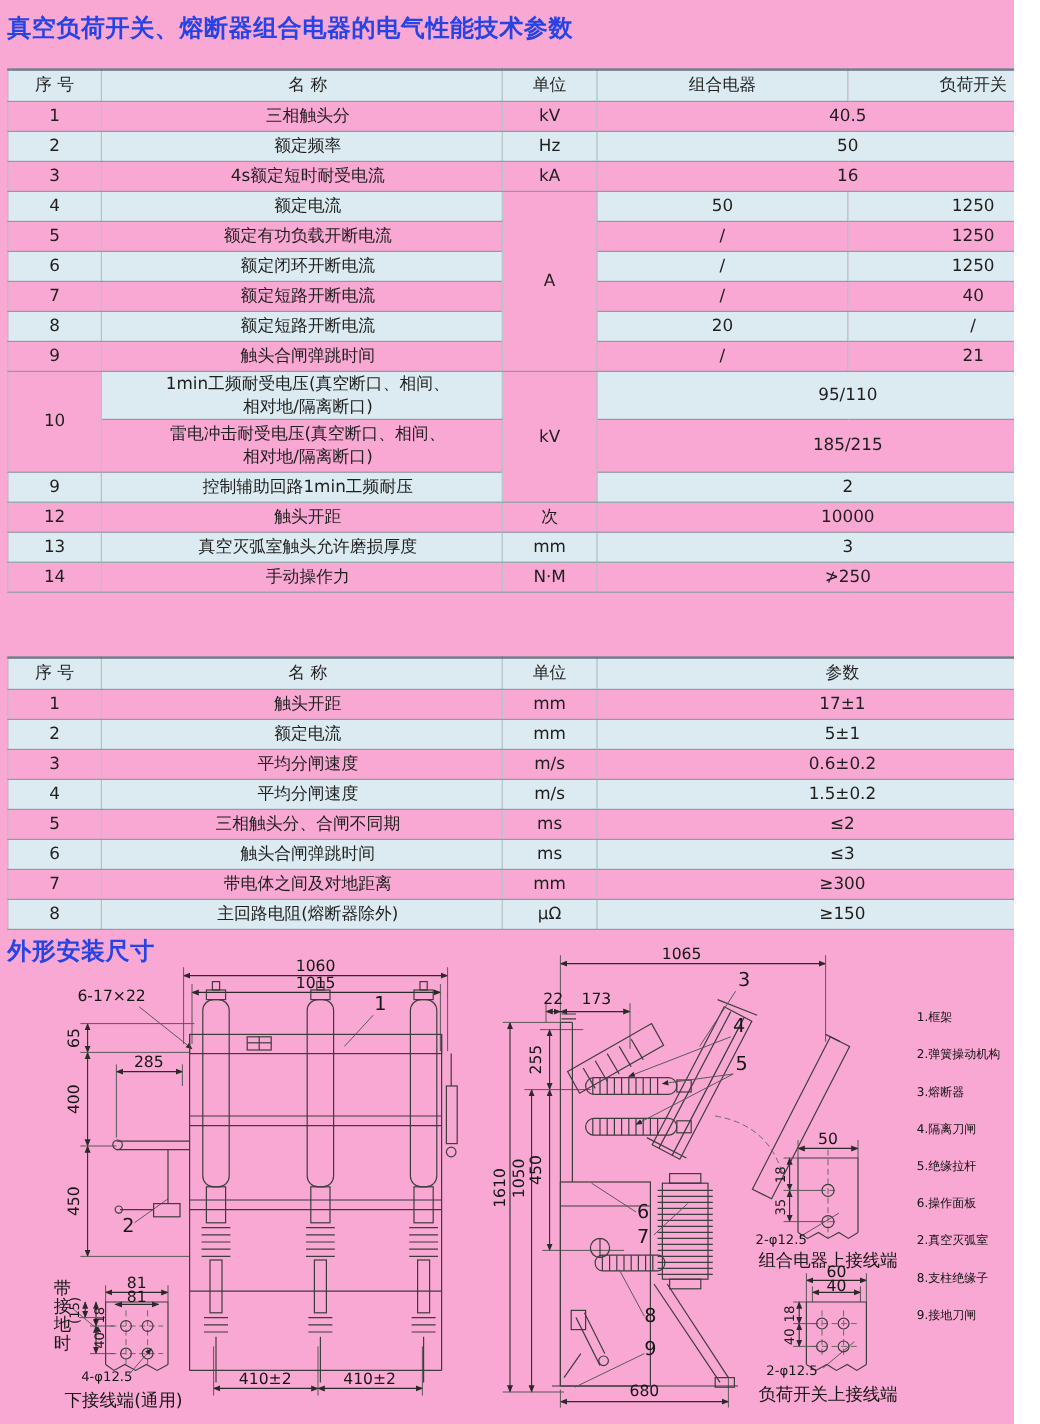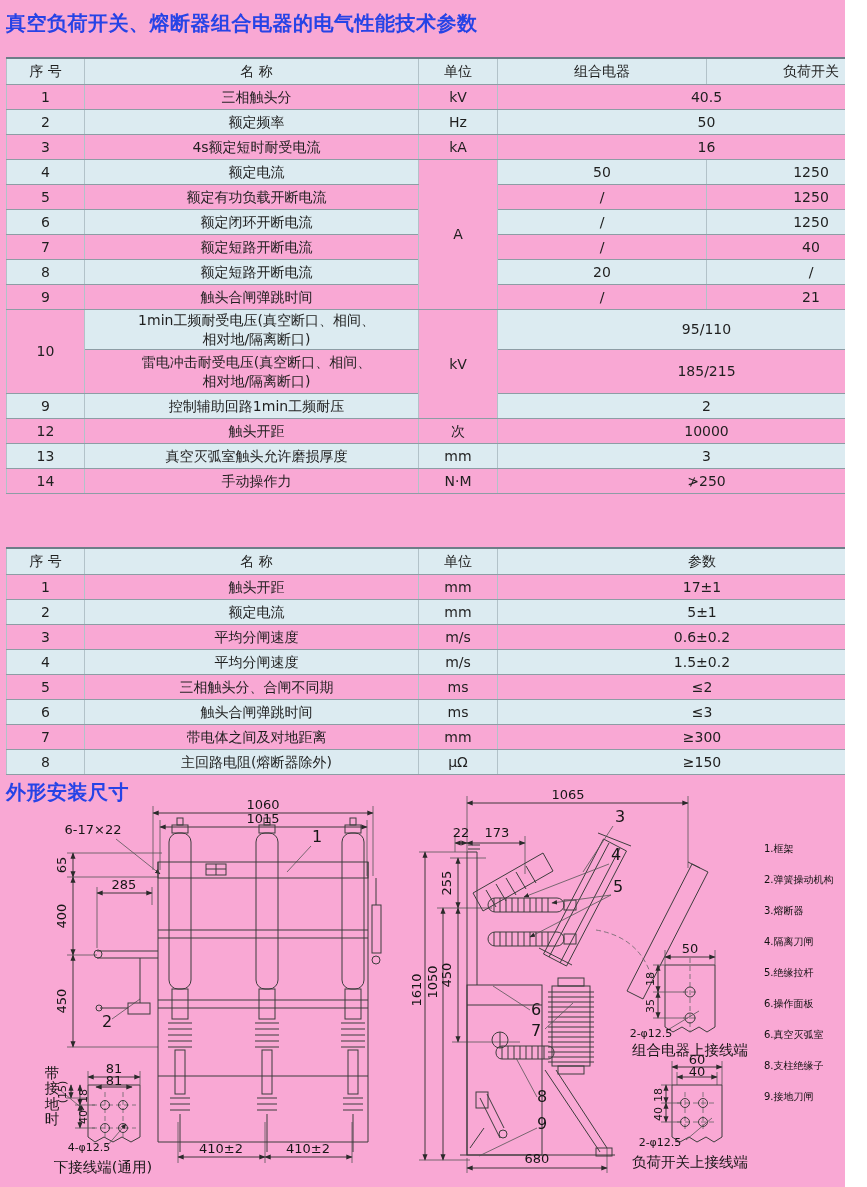--- a/index.html
+++ b/index.html
@@ -208,21 +208,21 @@
 
   <div id="title3" class="sec-title">外形安装尺寸</div>
 
   <div id="legend">
       <div class="legend-item">1.框架</div>
       <div class="legend-item">2.弹簧操动机构</div>
       <div class="legend-item">3.熔断器</div>
       <div class="legend-item">4.隔离刀闸</div>
       <div class="legend-item">5.绝缘拉杆</div>
       <div class="legend-item">6.操作面板</div>
-      <div class="legend-item">6.真空灭弧室</div>
+      <div class="legend-item">2.真空灭弧室</div>
       <div class="legend-item">8.支柱绝缘子</div>
       <div class="legend-item">9.接地刀闸</div>
     </div>
 
   <svg id="drawing" width="867" height="1187" viewBox="0 0 867 1187" xmlns="http://www.w3.org/2000/svg">
     <defs>
       <marker id="arr" viewBox="0 0 10 10" refX="9" refY="5" markerWidth="7" markerHeight="7" orient="auto-start-reverse">
         <path d="M0 1 L10 5 L0 9 z" fill="#2a2a2a"></path>
       </marker>
       <g id="phase" class="s">

